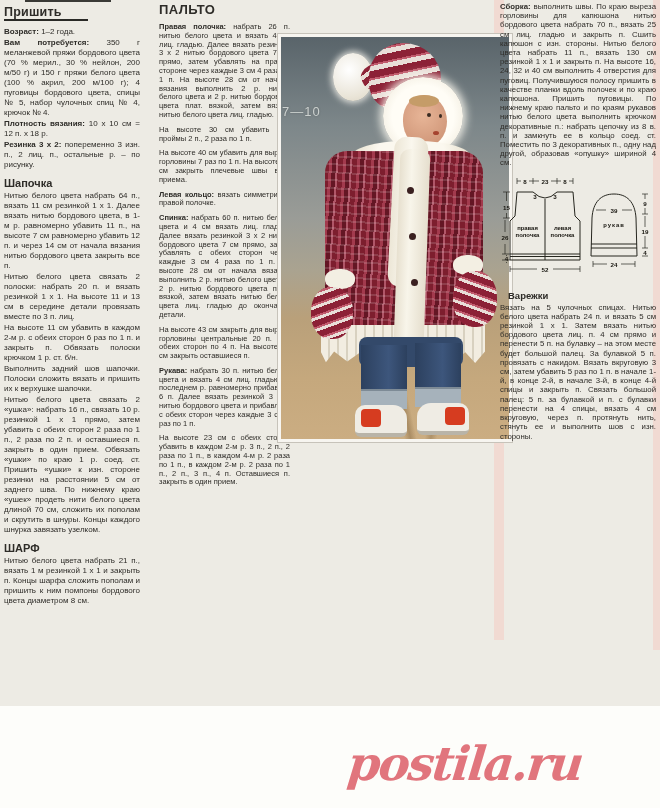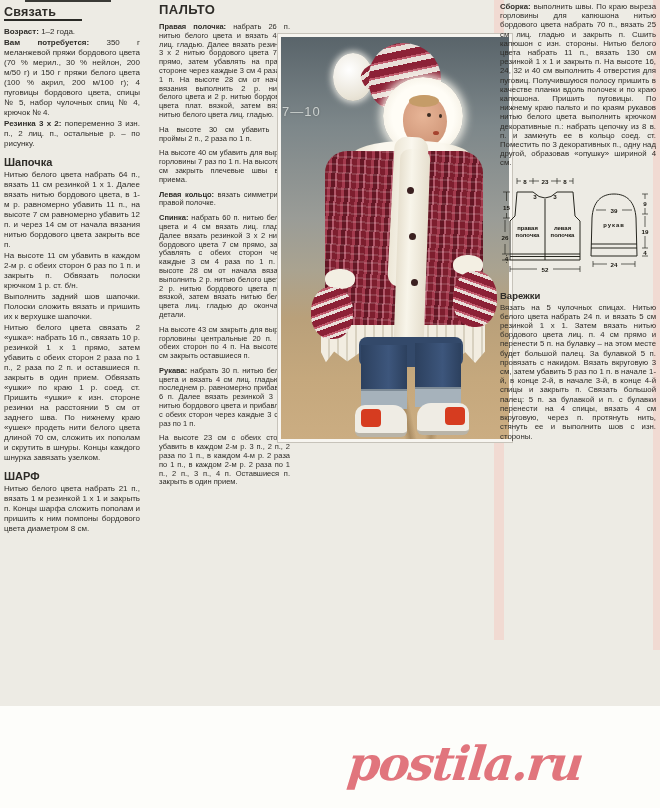--- a/index.html
+++ b/index.html
@@ -8,21 +8,21 @@
   .bottom-strip{position:absolute;left:0;top:706px;width:660px;height:102px;background:#fdfdfa;}
   .pink-band{position:absolute;background:#f1d7cf;opacity:.85;}
   .top-rule{position:absolute;left:25px;top:0;width:86px;height:2px;background:#3a3a36;}
   .col{position:absolute;top:2px;}
   .col1{left:4px;width:136px;}
   .col2{left:159px;width:131px;}
   .col3{left:500px;width:156px;}
   .h-main{font-size:12.5px;font-weight:bold;border-bottom:2px solid #2a2a26;display:inline-block;padding-right:26px;margin:1px 0 6px 0;letter-spacing:.2px;}
   .h-coat{font-size:13px;font-weight:bold;margin:0 0 2px 0;letter-spacing:.4px;}
   .h-sec{font-size:11px;font-weight:bold;margin:7px 0 2px 0;}
-  .h-small{font-size:9.5px;font-weight:bold;margin:4px 0 2px 0;}
+  .h-small{font-size:9.5px;font-weight:bold;margin:4px 0 2px 8px;}
   .col1 p{font-size:8px;line-height:10px;margin:0 0 1px 0;text-align:justify;}
   .col2 p{font-size:7.5px;line-height:8.8px;margin:6px 0 1px 0;text-align:justify;}
   .col3 p{font-size:7.8px;line-height:9.2px;margin:0 0 1px 0;text-align:justify;}
   p b{font-weight:bold;}
   
   .photo{position:absolute;left:278px;top:34px;width:228px;height:402px;border:3px solid #f7f5f0;outline:1px solid #c7c3ba;background:linear-gradient(#59646a 0%,#7d878a 22%,#9a9c97 45%,#aaa390 58%,#b9a07a 70%,#c5a87d 85%,#cbad82 100%);overflow:hidden;}
   .photo .seam{position:absolute;left:-20px;bottom:0;width:280px;height:150px;background:
      linear-gradient(78deg,transparent 46%,rgba(110,82,45,.35) 48%,transparent 50%),
      linear-gradient(100deg,transparent 62%,rgba(110,82,45,.3) 64%,transparent 66%);}
   .ph{position:absolute;}
@@ -67,26 +67,28 @@
 </head>
 <body>
 
 <div class="paper"></div>
 <div class="bottom-strip"></div>
 <div class="pink-band" style="left:494px;top:0;width:10px;height:640px;"></div>
 <div class="pink-band" style="left:653px;top:0;width:7px;height:650px;"></div>
 <div class="top-rule"></div>
 
 <div class="col col1">
-  <div class="h-main">Связать</div>
+  <div class="h-main">Пришить</div>
   <p><b>Возраст:</b><span> 1–2 года.</span></p>
   <p><b>Вам потребуется:</b><span> 350 г меланжевой пряжи бордового цвета (70 % мерил., 30 % нейлон, 200 м/50 г) и 150 г пряжи белого цвета (100 % акрил, 200 м/100 г); 4 пуговицы бордового цвета, спицы № 5, набор чулочных спиц № 4, крючок № 4.</span></p>
+  <p><b>Плотность вязания:</b><span> 10 х 10 см = 12 п. х 18 р.</span></p>
   <p><b>Резинка 3 х 2:</b><span> попеременно 3 изн. п., 2 лиц. п., остальные р. – по рисунку.</span></p>
   <div class="h-sec">Шапочка</div>
   <p>Нитью белого цвета набрать 64 п., вязать 11 см резинкой 1 х 1. Далее вязать нитью бордового цвета, в 1-м р. равномерно убавить 11 п., на высоте 7 см равномерно убавить 12 п. и через 14 см от начала вязания нитью бордового цвета закрыть все п.</p>
+  <p>Нитью белого цвета связать 2 полоски: набрать 20 п. и вязать резинкой 1 х 1. На высоте 11 и 13 см в середине детали провязать вместе по 3 п. лиц.</p>
   <p>На высоте 11 см убавить в каждом 2-м р. с обеих сторон 6 раз по 1 п. и закрыть п. Обвязать полоски крючком 1 р. ст. б/н.</p>
   <p>Выполнить задний шов шапочки. Полоски сложить вязать и пришить их к верхушке шапочки.</p>
   <p>Нитью белого цвета связать 2 «ушка»: набрать 16 п., связать 10 р. резинкой 1 х 1 прямо, затем убавить с обеих сторон 2 раза по 1 п., 2 раза по 2 п. и оставшиеся п. закрыть в один прием. Обвязать «ушки» по краю 1 р. соед. ст. Пришить «ушки» к изн. стороне резинки на расстоянии 5 см от заднего шва. По нижнему краю «ушек» продеть нити белого цвета длиной 70 см, сложить их пополам и скрутить в шнуры. Концы каждого шнурка завязать узелком.</p>
   <div class="h-sec">ШАРФ</div>
   <p>Нитью белого цвета набрать 21 п., вязать 1 м резинкой 1 х 1 и закрыть п. Концы шарфа сложить пополам и пришить к ним помпоны бордового цвета диаметром 8 см.</p>
 </div>
 
 <div class="col col2">
   <div class="h-coat">ПАЛЬТО</div>
   <p><b>Правая полочка:</b><span> набрать 26 п. нитью белого цвета и вязать 4 см лиц. гладью. Далее вязать резинкой 3 х 2 нитью бордового цвета 7 см прямо, затем убавлять на правой стороне через каждые 3 см 4 раза по 1 п. На высоте 28 см от начала вязания выполнить 2 р. нитью белого цвета и 2 р. нитью бордового цвета плат. вязкой, затем вязать нитью белого цвета лиц. гладью.</span></p>

